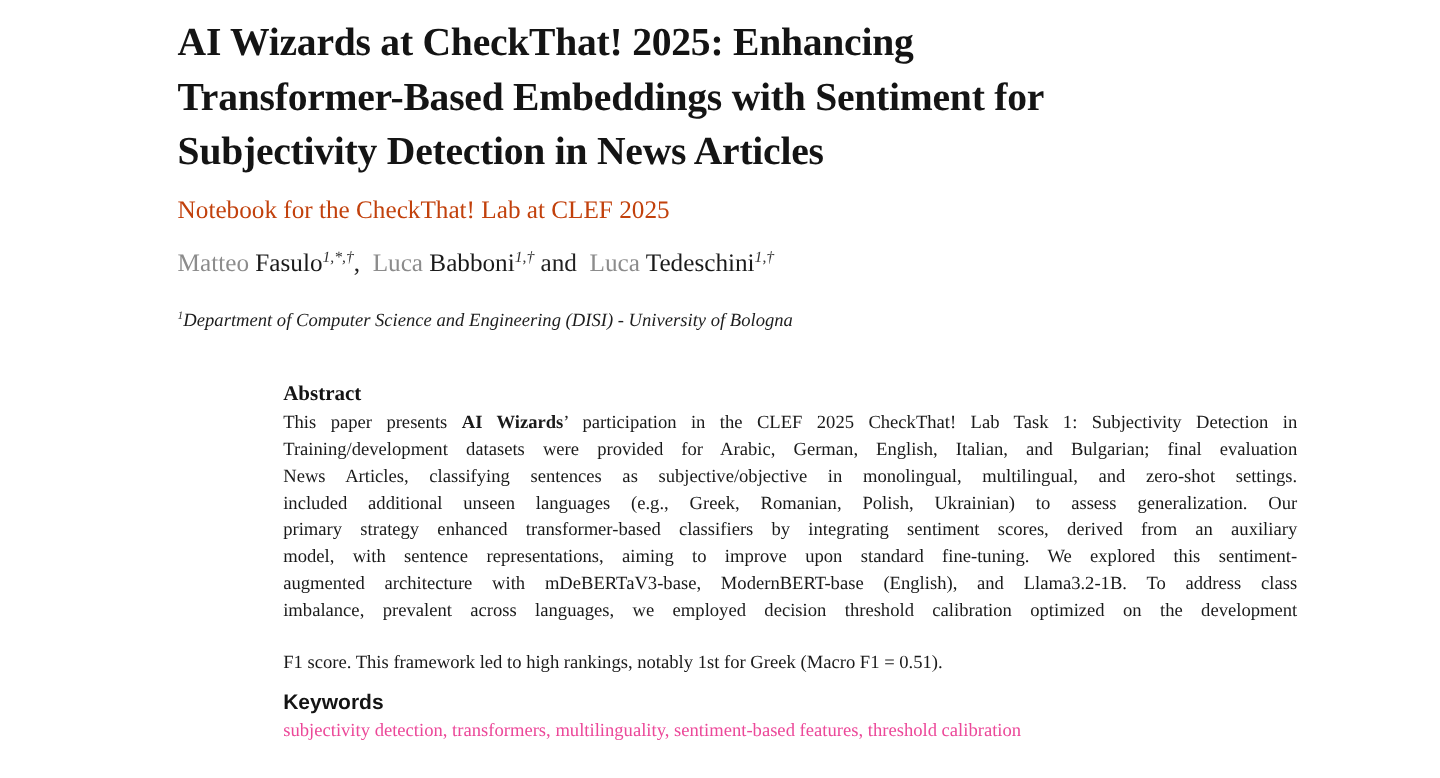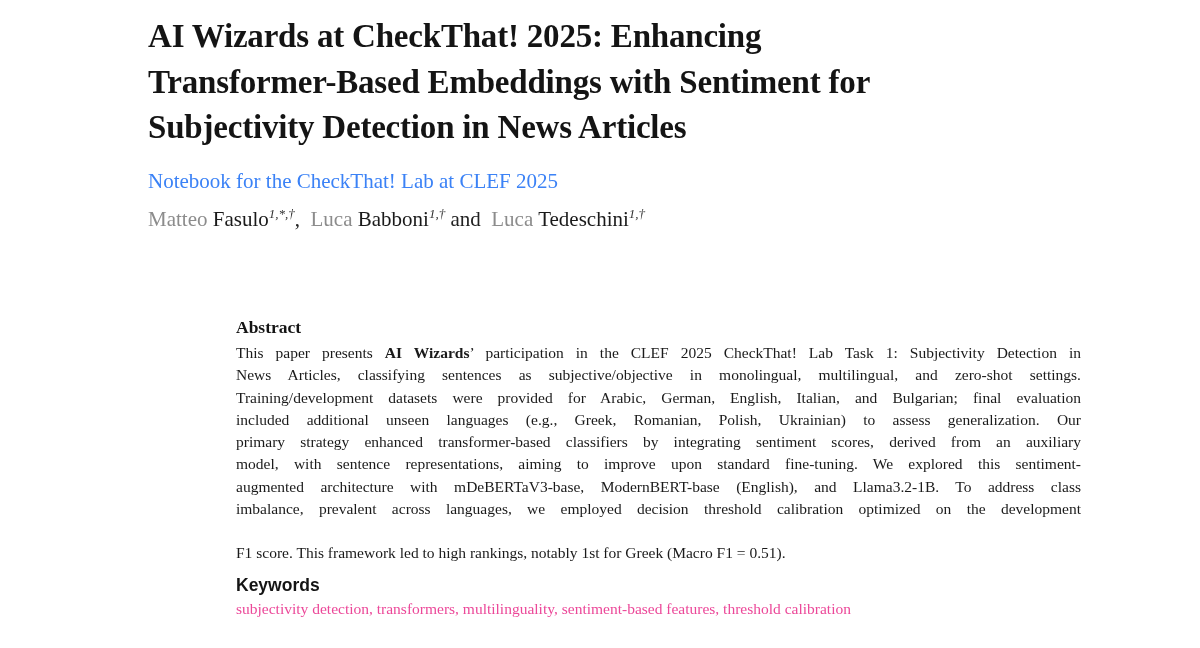--- a/index.html
+++ b/index.html
@@ -28,24 +28,24 @@
     font-size: 33px;
     font-weight: 700;
     line-height: 45.5px;
     color: #141414;
     letter-spacing: -0.2px;
   }
   .title .title-line { white-space: nowrap; }
   .subtitle {
     position: absolute;
     left: 148px;
-    top: 169px;
+    top: 163px;
     font-size: 21px;
     font-weight: 400;
-    color: #3b82f6;
+    color: #c2410c;
     white-space: nowrap;
   }
   .authors {
     position: absolute;
     left: 148px;
     top: 207px;
     font-size: 21px;
     color: #222222;
     white-space: nowrap;
   }
@@ -118,27 +118,28 @@
     <div class="title-line">Transformer-Based Embeddings with Sentiment for</div>
     <div class="title-line">Subjectivity Detection in News Articles</div>
   </div>
 
   <div class="subtitle">Notebook for the CheckThat! Lab at CLEF 2025</div>
 
   <div class="authors">
     <span><span class="given">Matteo</span> <span class="family">Fasulo</span><sup class="auth-sup">1,*,†</sup><span class="sep">, </span></span><span><span class="given">Luca</span> <span class="family">Babboni</span><sup class="auth-sup">1,†</sup><span class="sep"> and </span></span><span><span class="given">Luca</span> <span class="family">Tedeschini</span><sup class="auth-sup">1,†</sup></span>
   </div>
 
+  <div class="affiliation"><sup class="affil-sup">1</sup><span>Department of Computer Science and Engineering (DISI) - University of Bologna</span></div>
 
   <div class="section-heading abstract-heading">Abstract</div>
 
   <div class="abstract-body">
     <div class="abs-line"><span>This paper presents </span><span class="abs-bold">AI Wizards</span><span>’ participation in the CLEF 2025 CheckThat! Lab Task 1: Subjectivity Detection in</span></div>
+    <div class="abs-line">Training/development datasets were provided for Arabic, German, English, Italian, and Bulgarian; final evaluation</div>
     <div class="abs-line">News Articles, classifying sentences as subjective/objective in monolingual, multilingual, and zero-shot settings.</div>
-    <div class="abs-line">Training/development datasets were provided for Arabic, German, English, Italian, and Bulgarian; final evaluation</div>
     <div class="abs-line">included additional unseen languages (e.g., Greek, Romanian, Polish, Ukrainian) to assess generalization. Our</div>
     <div class="abs-line">primary strategy enhanced transformer-based classifiers by integrating sentiment scores, derived from an auxiliary</div>
     <div class="abs-line">model, with sentence representations, aiming to improve upon standard fine-tuning. We explored this sentiment-</div>
     <div class="abs-line">augmented architecture with mDeBERTaV3-base, ModernBERT-base (English), and Llama3.2-1B. To address class</div>
     <div class="abs-line">imbalance, prevalent across languages, we employed decision threshold calibration optimized on the development</div>
     <div class="abs-line last">F1 score. This framework led to high rankings, notably 1st for Greek (Macro F1 =  0.51).</div>
   </div>
 
   <div class="section-heading keywords-heading">Keywords</div>
 

